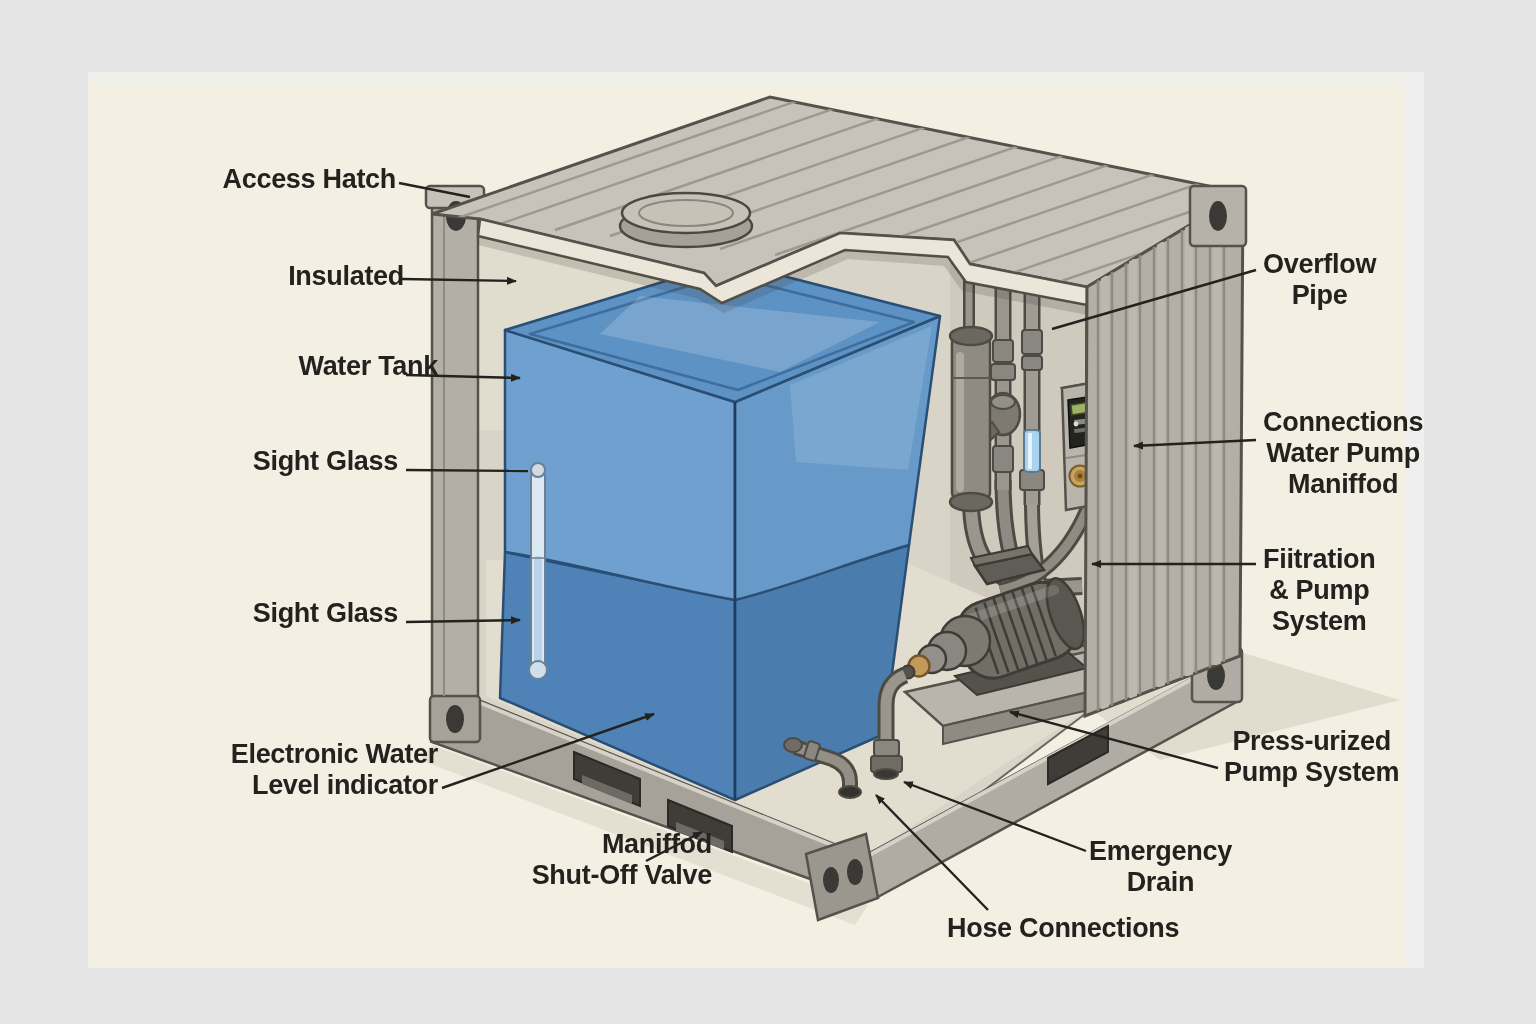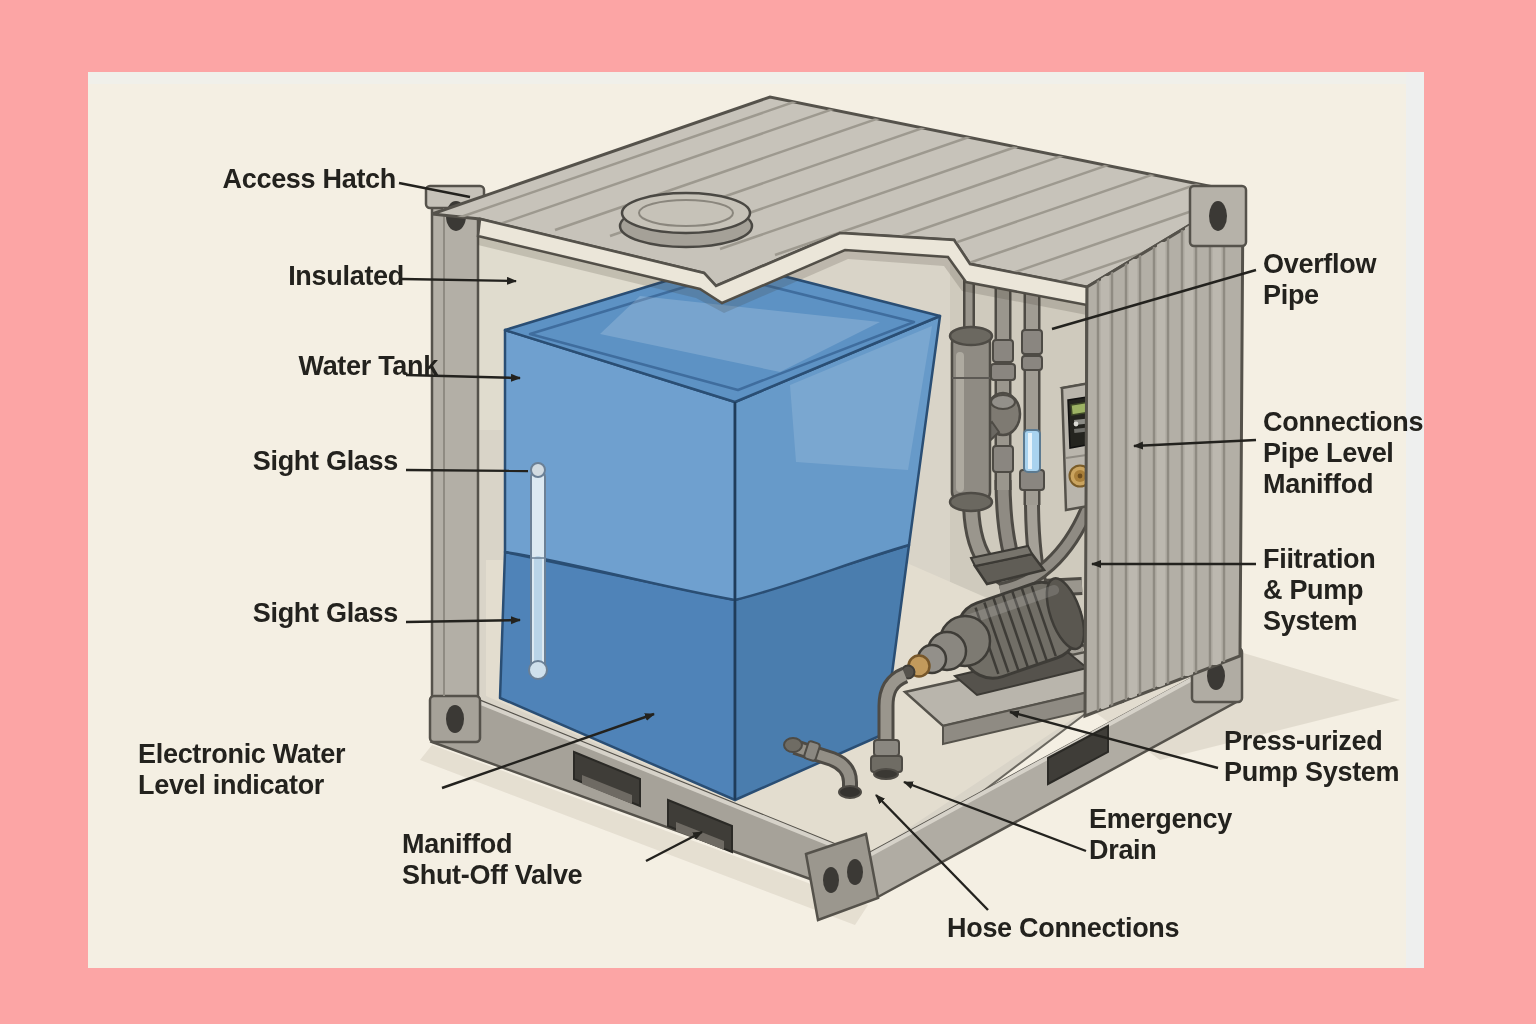--- a/index.html
+++ b/index.html
@@ -1,31 +1,31 @@
 <!DOCTYPE html>
 <html><head>
 <meta charset="utf-8">
 <style>
   html,body{margin:0;padding:0;background:#000;}
-  .stage{position:relative;width:1536px;height:1024px;background:#fca5a5;overflow:hidden;
+  .stage{position:relative;width:1536px;height:1024px;background:#e5e5e5;overflow:hidden;
          font-family:"Liberation Sans",sans-serif;}
   .stage svg{position:absolute;left:0;top:0;}
   .lab{position:absolute;font-weight:700;font-size:27px;line-height:31px;color:#23221e;
-       letter-spacing:-0.3px;white-space:nowrap;}
+       letter-spacing:-0.3px;white-space:nowrap;text-align:center;}
   .ra{text-align:right;}
-  .ca{text-align:left;}
+  .ca{text-align:right;}
   #lab-access{left:88px;top:164px;width:308px;}
   #lab-insulated{left:96px;top:261px;width:308px;}
   #lab-water-tank{left:88px;top:351px;width:310px;margin-left:40px;}
   #lab-sight1{left:88px;top:446px;width:310px;}
   #lab-sight2{left:88px;top:598px;width:310px;}
   #lab-ewli-left{left:138px;top:739px;width:300px;}
   #lab-maniffod{left:402px;top:829px;width:310px;}
   #lab-hose{left:947px;top:913px;}
-  #lab-emergency{left:1089px;top:804px;}
+  #lab-emergency{left:1089px;top:836px;}
   #lab-pressurized{left:1224px;top:726px;}
   #lab-filtration{left:1263px;top:544px;}
   #lab-ewli-right{left:1263px;top:407px;}
   #lab-overflow{left:1263px;top:249px;}
 </style>
 </head>
 <body>
 
 <div class="stage">
 <svg width="1536" height="1024" viewBox="0 0 1536 1024">
@@ -311,20 +311,20 @@
   <div>Press-urized</div>
   <div>Pump System</div>
 </div>
 <div class="lab" id="lab-filtration">
   <div>Fiitration</div>
   <div>&amp; Pump</div>
   <div>System</div>
 </div>
 <div class="lab" id="lab-ewli-right">
   <div>Connections</div>
-  <div>Pipe Level</div>
+  <div>Water Pump</div>
   <div>Maniffod</div>
 </div>
 <div class="lab" id="lab-overflow">
   <div>Overflow</div>
   <div>Pipe</div>
 </div>
 </div>
 
 </body></html>

